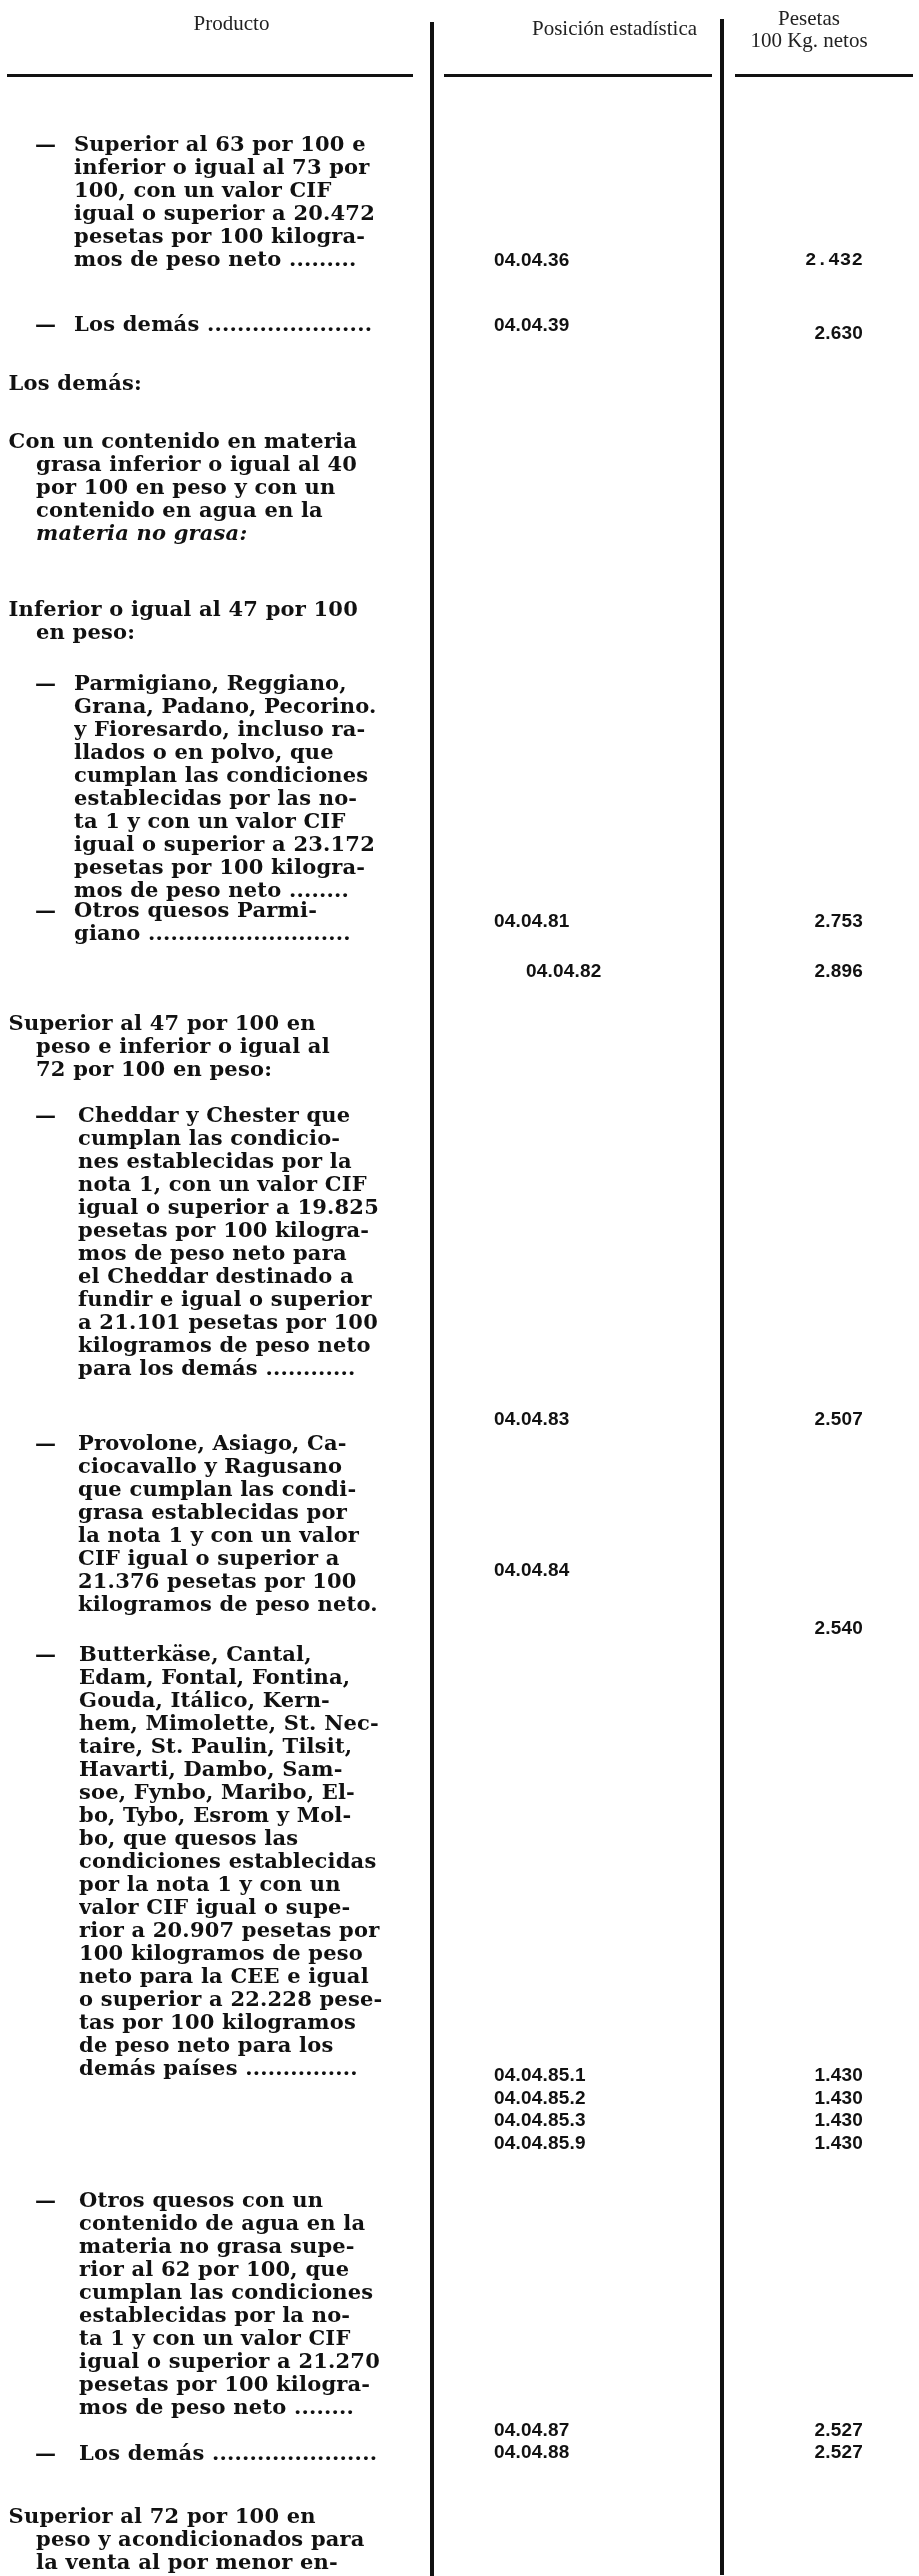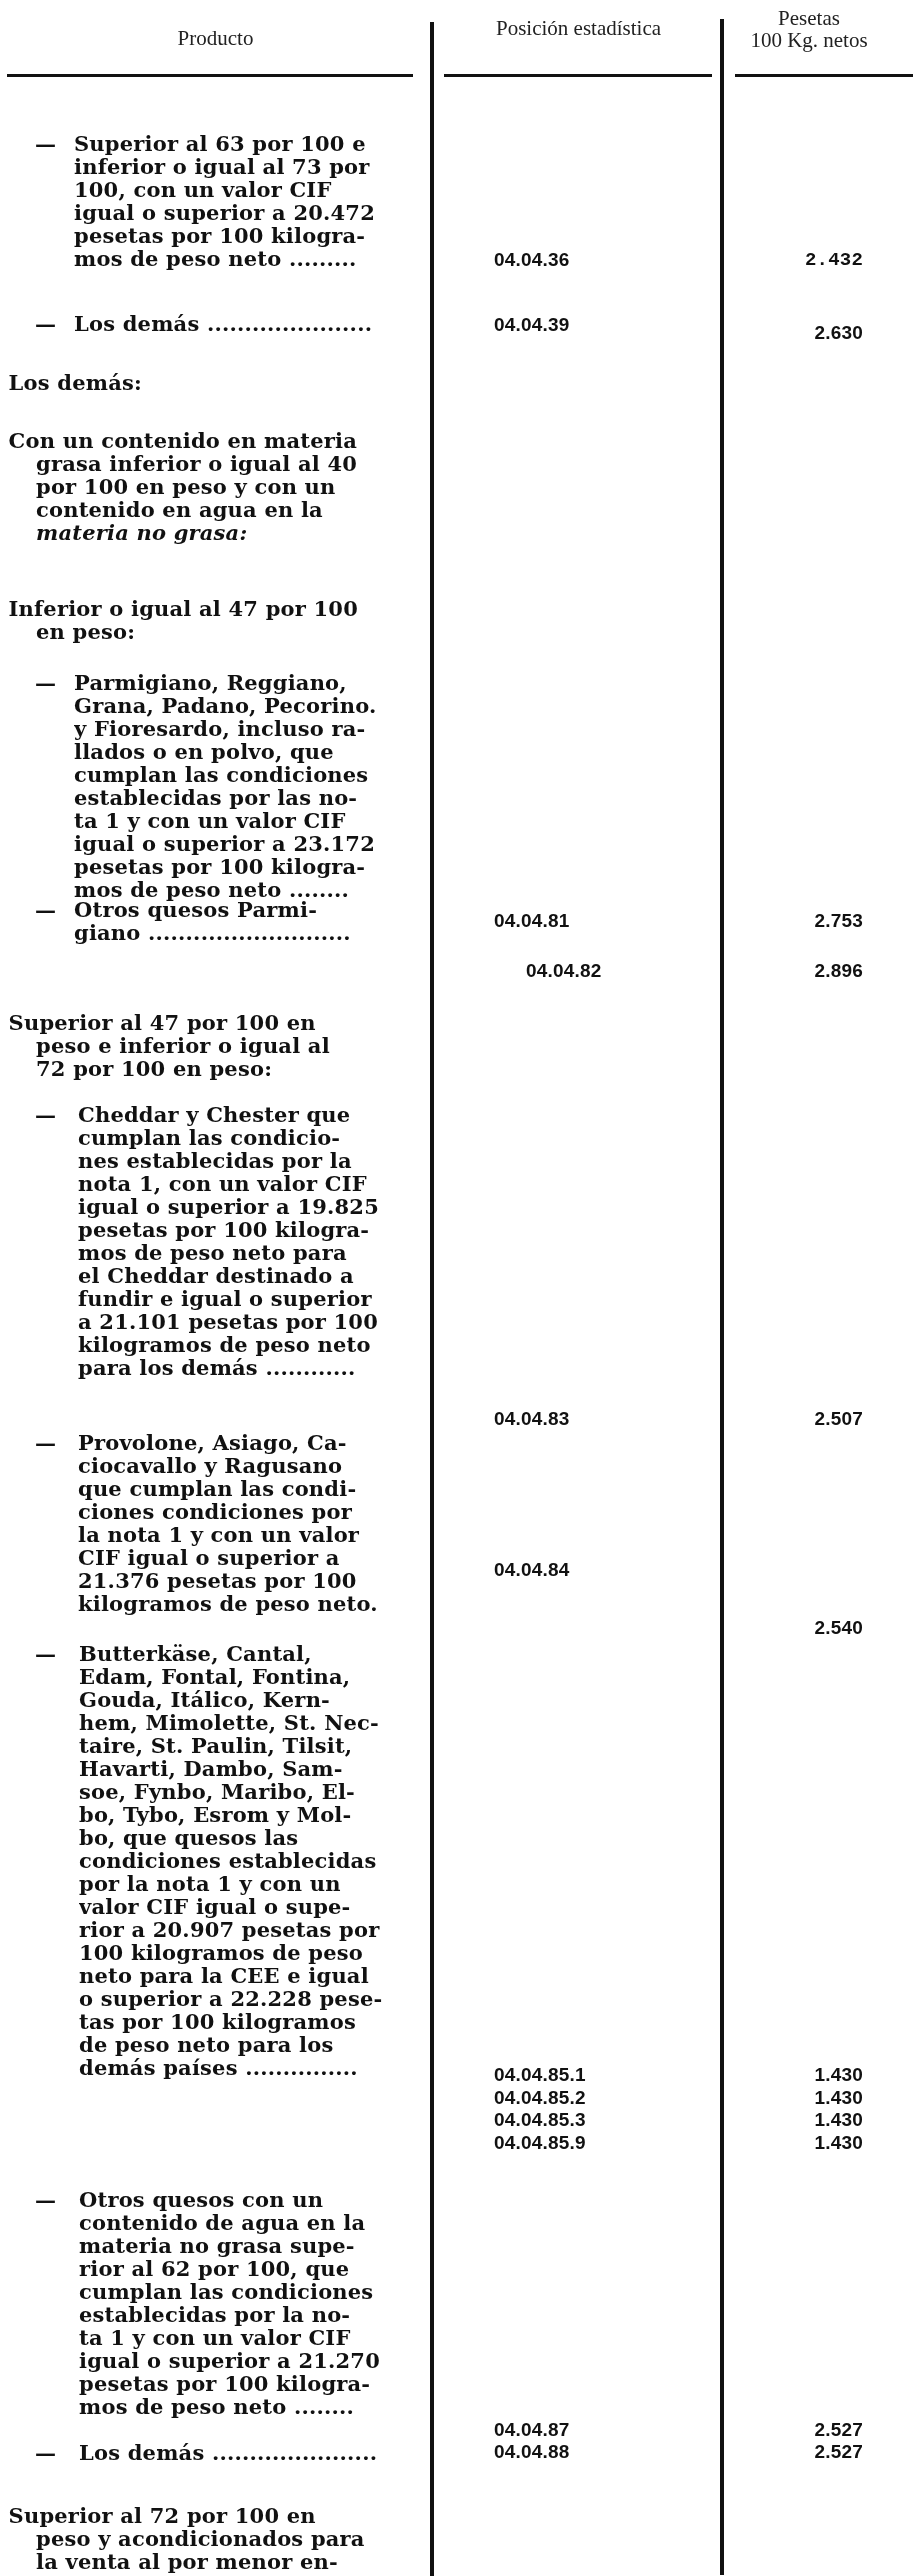--- a/index.html
+++ b/index.html
@@ -26,22 +26,22 @@
     .code, .val {
       position: absolute; font-family: "Liberation Sans", "DejaVu Sans", sans-serif;
       font-weight: bold; font-size: 19px; line-height: 22.4px; letter-spacing: 0.2px;
     }
     .code { left: 494px; }
     .val { left: 785px; width: 78px; text-align: right; }
   </style>
 </head>
 <body>
 
-<div class="hdr" style="left:0;width:431px;top:27px;">Producto</div>
-<div class="hdr" style="left:435px;width:287px;top:17.3px;">Posición estadística</div>
+<div class="hdr" style="left:0;width:431px;top:12px;padding-left:16px;">Producto</div>
+<div class="hdr" style="left:435px;width:287px;top:17.3px;padding-left:36px;">Posición estadística</div>
 <div class="hdr" style="left:725px;width:168px;top:7px;text-align:center;">
   <div>Pesetas</div>
   <div>100 Kg. netos</div>
 </div>
 
 <div class="hrule" style="left:7px;top:74px;width:406px;"></div>
 <div class="hrule" style="left:444px;top:74px;width:268px;"></div>
 <div class="hrule" style="left:735px;top:74px;width:178px;"></div>
 
 <div class="vrule" style="left:430px;top:22.4px;height:2554px;"></div>
@@ -135,21 +135,21 @@
   <span class="line">para los demás ............</span>
 </div>
 <div class="code" style="top:1408px;">04.04.83</div>
 <div class="val" style="top:1408px;">2.507</div>
 
 <div class="dash" style="left:35px;top:1431px;">—</div>
 <div class="txt" style="left:78px;width:342px;top:1431px;">
   <span class="line">Provolone, Asiago, Ca-</span>
   <span class="line">ciocavallo y Ragusano</span>
   <span class="line">que cumplan las condi-</span>
-  <span class="line">ciones condiciones por</span>
+  <span class="line">grasa establecidas por</span>
   <span class="line">la nota 1 y con un valor</span>
   <span class="line">CIF igual o superior a</span>
   <span class="line">21.376 pesetas por 100</span>
   <span class="line">kilogramos de peso neto.</span>
 </div>
 <div class="code" style="top:1531px;margin-top:28px;">04.04.84</div>
 <div class="val" style="top:1617px;">2.540</div>
 
 <div class="dash" style="left:35px;top:1642px;">—</div>
 <div class="txt" style="left:79px;width:340px;top:1642px;">

